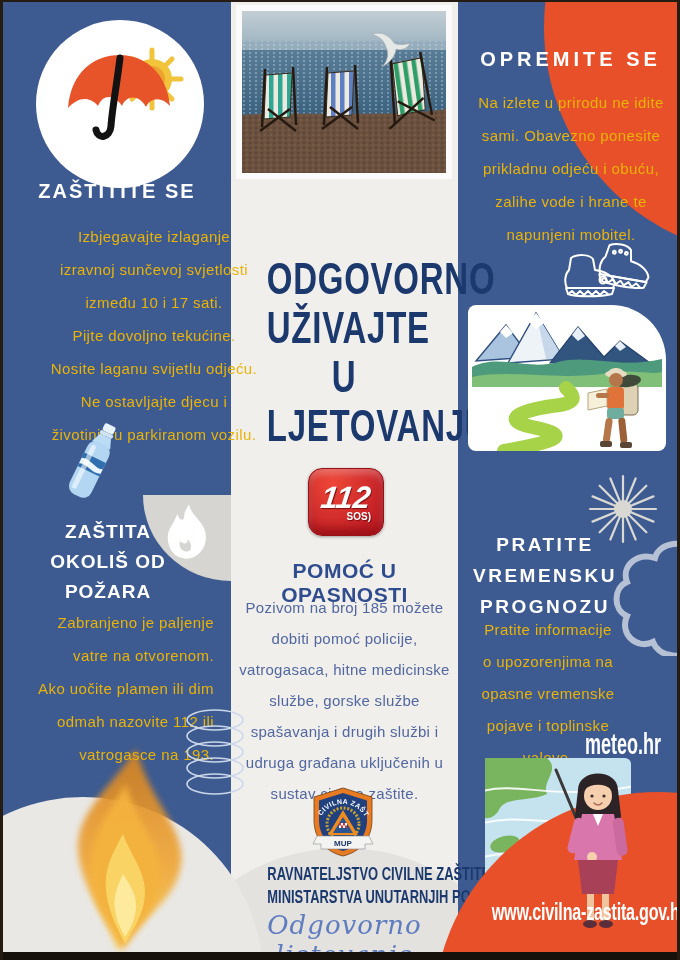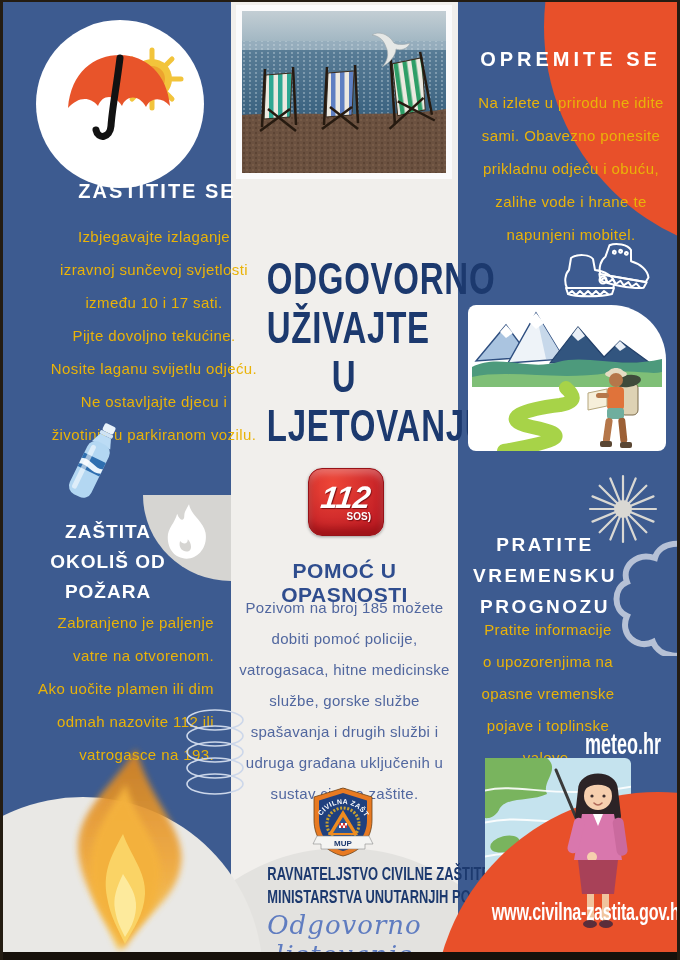--- a/index.html
+++ b/index.html
@@ -68,21 +68,21 @@
             <line x1="112" y1="17" x2="72" y2="57"></line>
         </g>
         <circle cx="92" cy="37" r="20" fill="#f2c43b"></circle>
         <circle cx="92" cy="37" r="13" fill="#eda42e"></circle>
         <path fill="#e8542a" d="M8 66 C11 30 34 13 60 13 C86 13 107 32 110 64 C101 54 90 56 86 65 C79 52 66 53 62 64 C54 51 42 53 38 64 C29 53 17 56 8 66 Z"></path>
         <path fill="none" stroke="#121212" stroke-width="7" stroke-linecap="round" d="M60 16 C56 48 52 68 51 84 C50 96 38 98 36 88"></path>
       </g>
     </svg>
   </div>
 
-  <div class="abs ctr hwhite" style="left:0;width:228px;top:178px;font-size:20px;letter-spacing:2px;padding-left:40px;">ZAŠTITITE SE</div>
+  <div class="abs ctr hwhite" style="left:0;width:228px;top:178px;font-size:20px;letter-spacing:2px;">ZAŠTITITE SE</div>
 
   <div class="abs ctr preline body-light" style="left:8px;width:222px;top:218px;margin-left:32px;">Izbjegavajte izlaganje
 izravnoj sunčevoj svjetlosti
 između 10 i 17 sati.
 Pijte dovoljno tekućine.
 Nosite laganu svijetlu odjeću.
 Ne ostavljajte djecu i
 životinje u parkiranom vozilu.</div>
 
   <svg class="abs" style="left:54px;top:420px;" width="70" height="84" viewBox="0 0 70 84">

